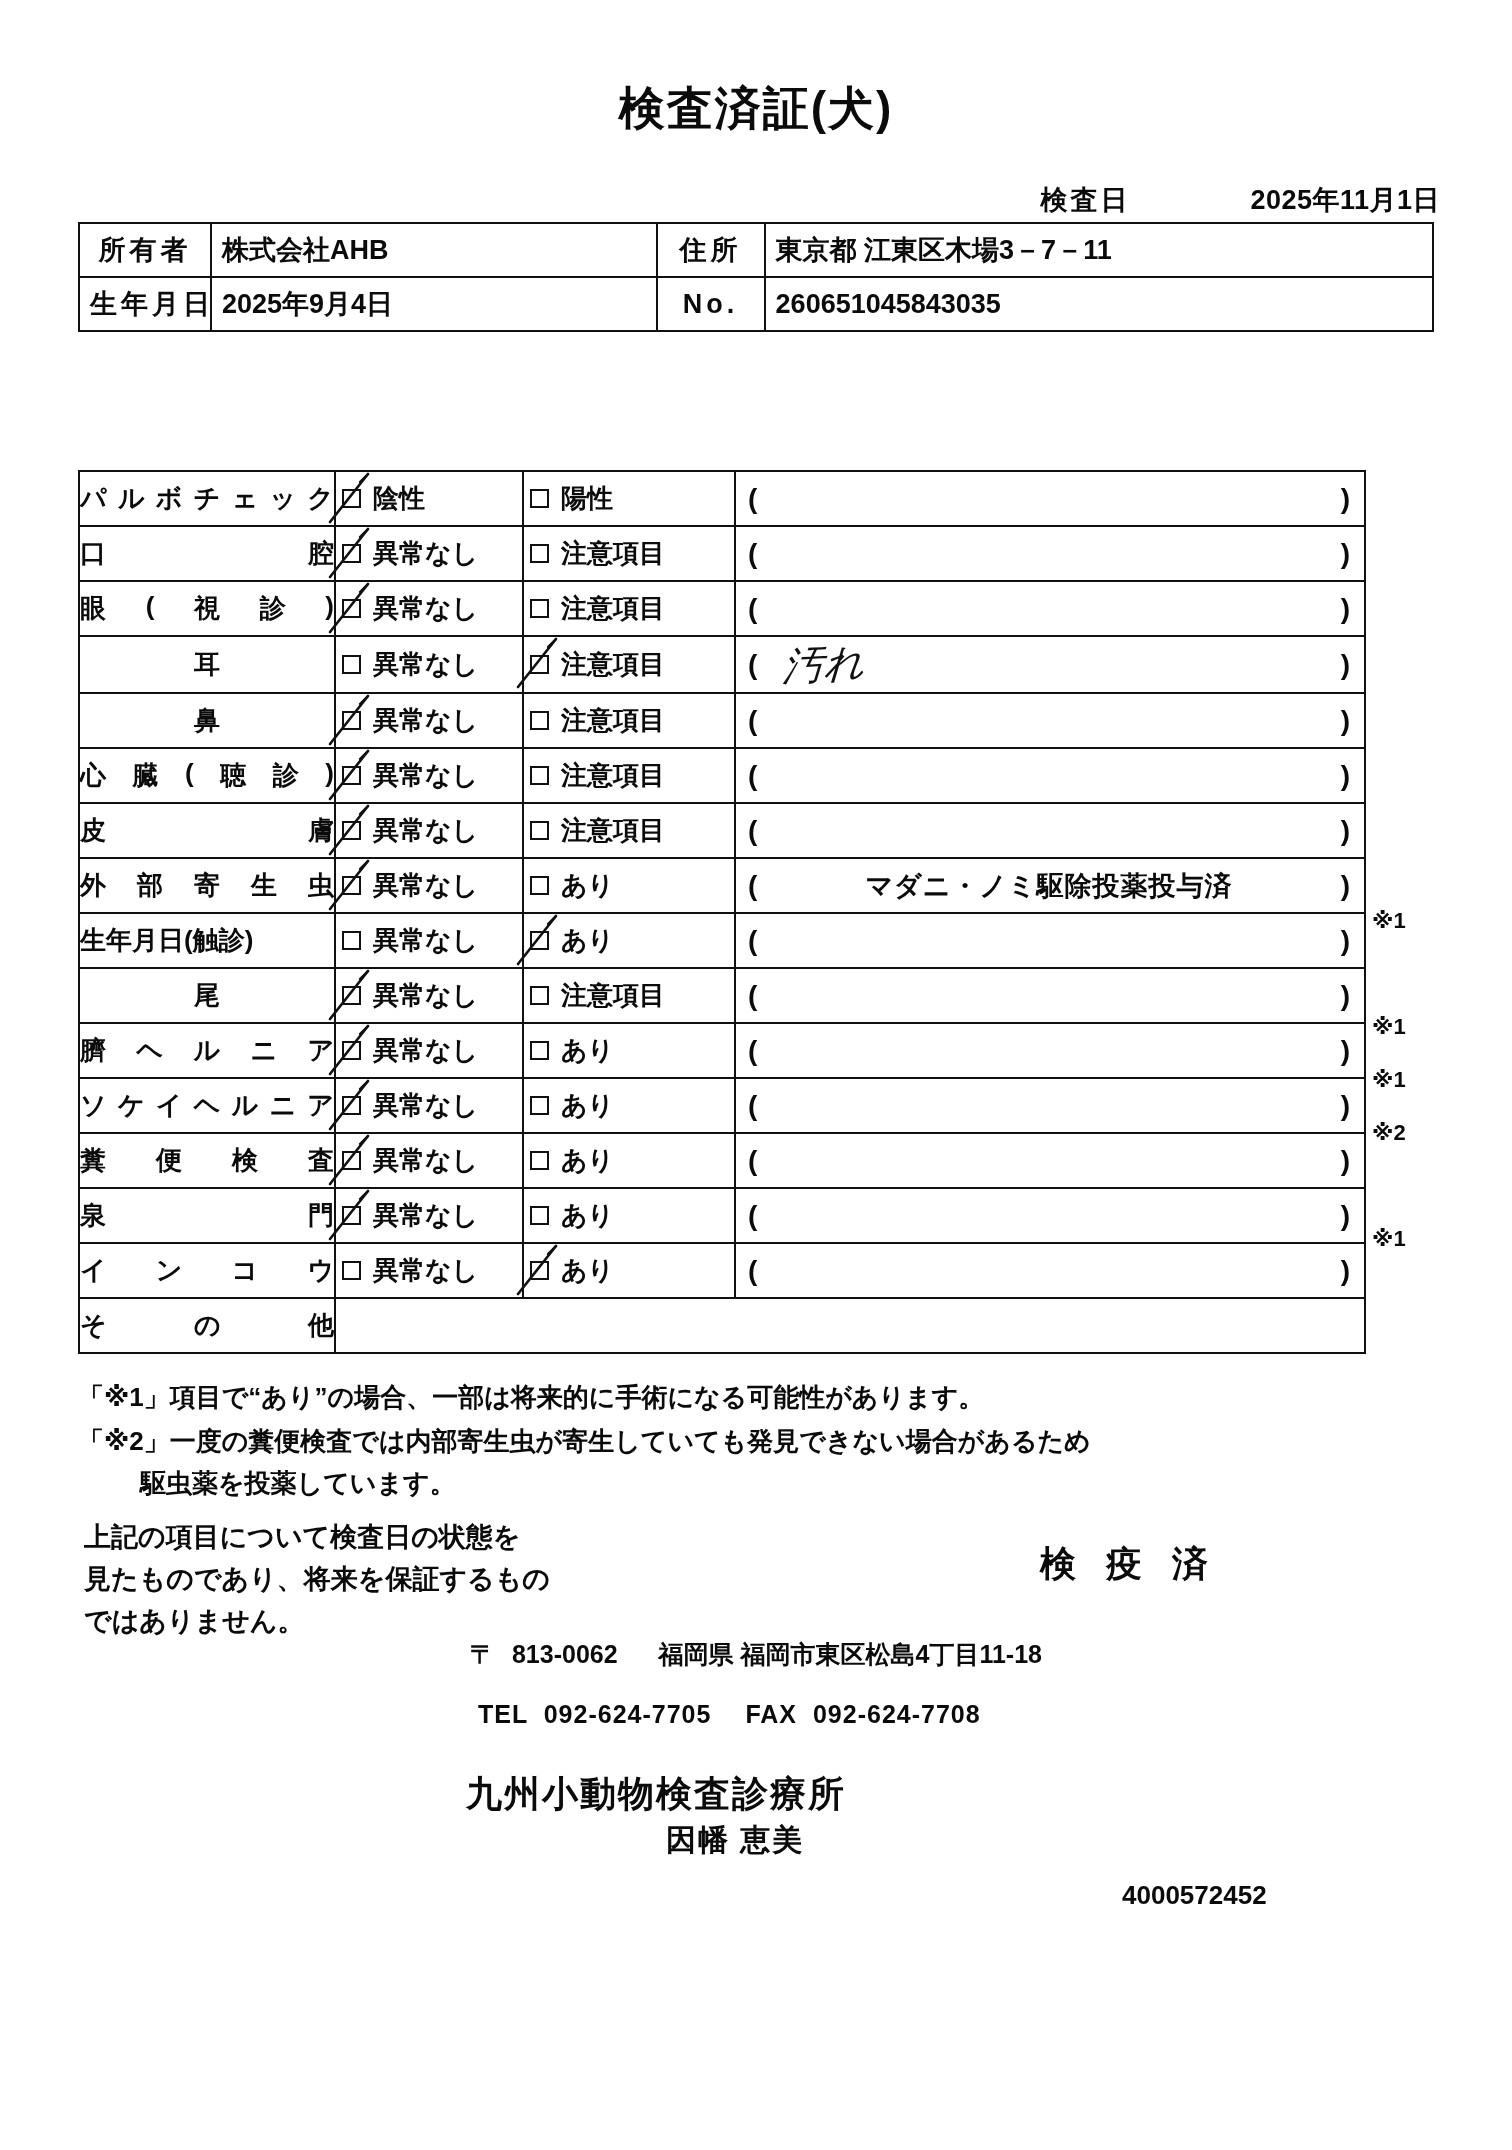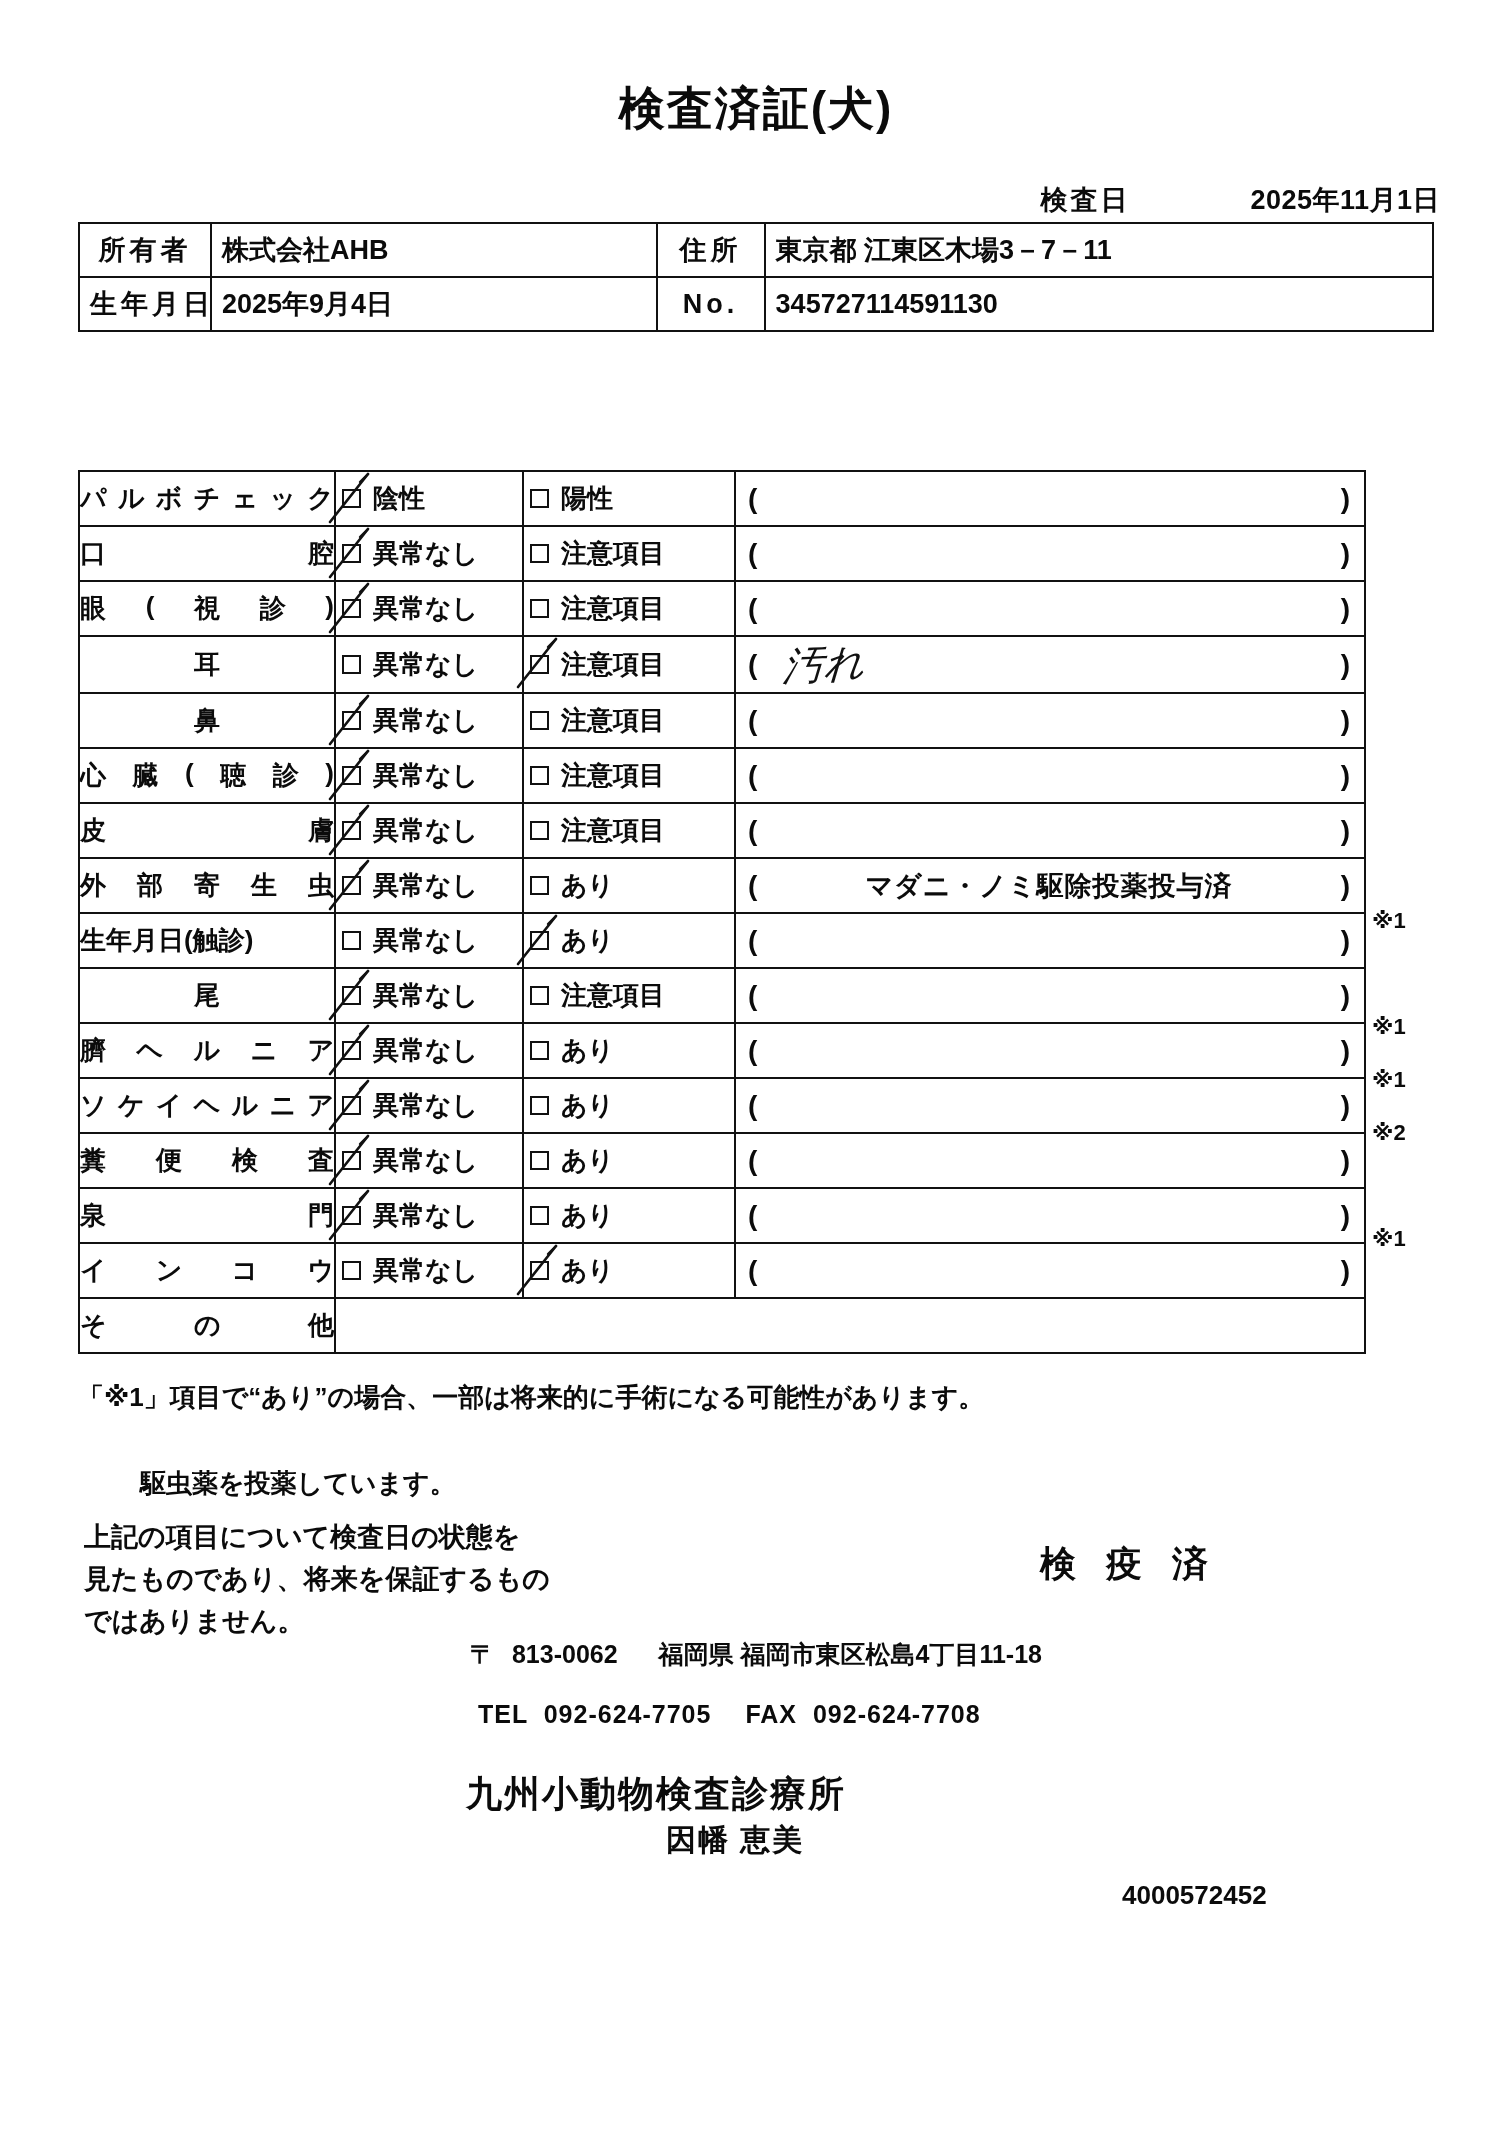--- a/index.html
+++ b/index.html
@@ -131,21 +131,21 @@
         <tr>
       <td class="hdr w-lbl">所有者</td>
       <td colspan="2">株式会社AHB</td>
       <td class="hdr w-addr-lbl">住所</td>
       <td colspan="3">東京都 江東区木場3－7－11</td>
     </tr>
     <tr>
       <td class="hdr w-lbl">生年月日</td>
       <td colspan="2">2025年9月4日</td>
       <td class="hdr w-no-lbl">No.</td>
-      <td colspan="3">345727114591130</td>
+      <td colspan="3">260651045843035</td>
     </tr>
   </tbody>
     </table>
 
 
   <table class="items">
     <tbody id="items-body">
         <tr>
           <td class="c-name">
             <div class="name-spread ">
@@ -660,20 +660,21 @@
       <div class="mark-cell"></div>
       <div class="mark-cell">※1</div>
       <div class="mark-cell">※1</div>
       <div class="mark-cell">※2</div>
       <div class="mark-cell"></div>
       <div class="mark-cell">※1</div>
       <div class="mark-cell"></div>
     </div>
 
   <div class="fn fn1">「※1」項目で“あり”の場合、一部は将来的に手術になる可能性があります。</div>
+  <div class="fn fn2">「※2」一度の糞便検査では内部寄生虫が寄生していても発見できない場合があるため</div>
   <div class="fn fn2b">駆虫薬を投薬しています。</div>
 
   <div class="disc">
     <div>上記の項目について検査日の状態を</div>
     <div>見たものであり、将来を保証するもの</div>
     <div>ではありません。</div>
   </div>
 
   <div class="kenekizumi">検 疫 済</div>
 

